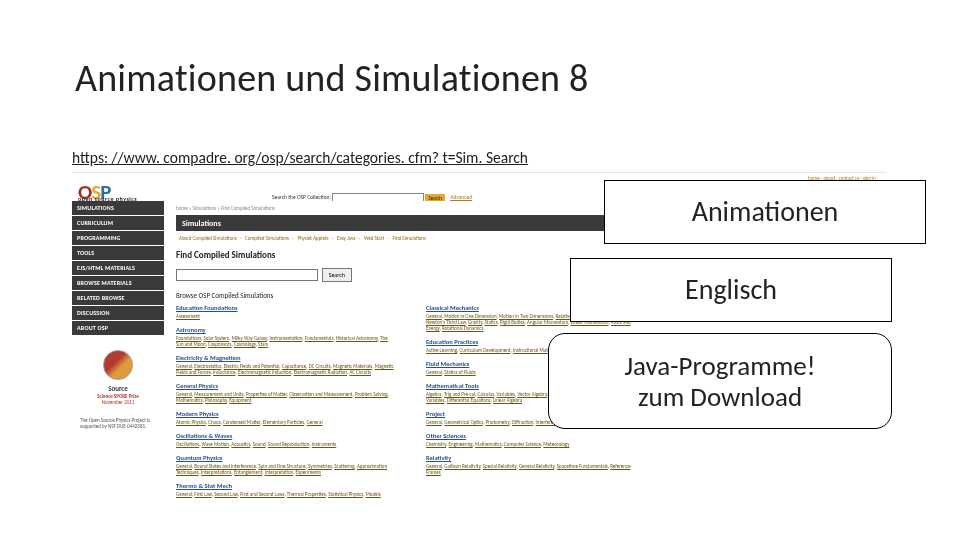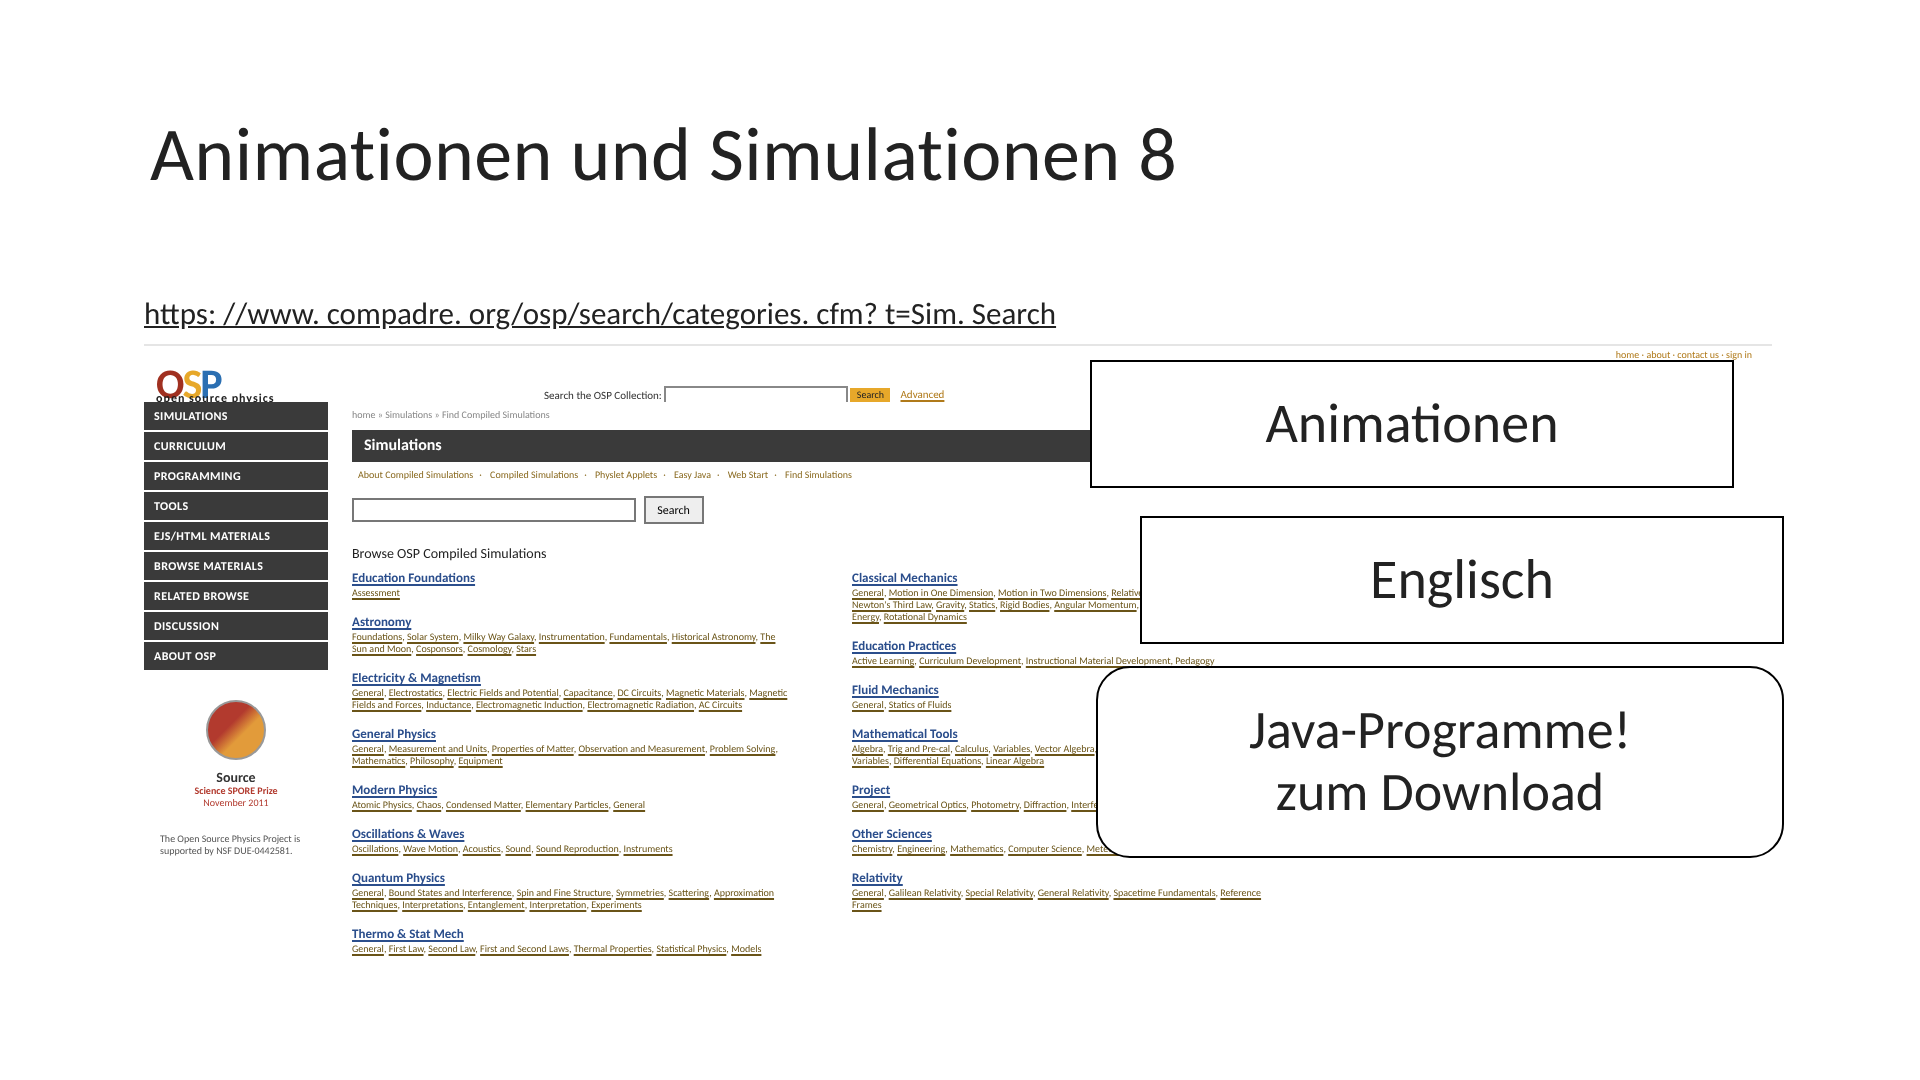--- a/index.html
+++ b/index.html
@@ -249,21 +249,21 @@
     background: #fff;
     border: 1.5px solid #000;
     font-size: 28px;
     color: #222;
     text-align: center;
     display: flex;
     align-items: center;
     justify-content: center;
     line-height: 1.15;
   }
-  .ov1 { left: 545px; top: 180px; width: 320px; height: 62px; }
+  .ov1 { left: 604px; top: 180px; width: 320px; height: 62px; }
   .ov2 { left: 570px; top: 258px; width: 320px; height: 62px; }
   .ov3 { left: 548px; top: 333px; width: 342px; height: 94px; font-size: 27px; border-radius: 17px; }
 </style>
 </head>
 <body>
 
 <div class="slide">
 
   <div class="title">Animationen und Simulationen 8</div>
 
@@ -309,20 +309,21 @@
       <div class="crumbs">home » Simulations » Find Compiled Simulations</div>
       <div class="page-bar">Simulations</div>
       <div class="tabs">
         <span>About Compiled Simulations</span>·
         <span>Compiled Simulations</span>·
         <span>Physlet Applets</span>·
         <span>Easy Java</span>·
         <span>Web Start</span>·
         <span>Find Simulations</span>
       </div>
+      <div class="section-title">Find Compiled Simulations</div>
       <div class="find-row">
         <span class="fbox"></span>
         <span class="fbtn">Search</span>
       </div>
       <div class="browse-title">Browse OSP Compiled Simulations</div>
 
       <div class="cats">
         <div class="col" id="colL">
             <div class="cat">
               <h4>Education Foundations</h4>

